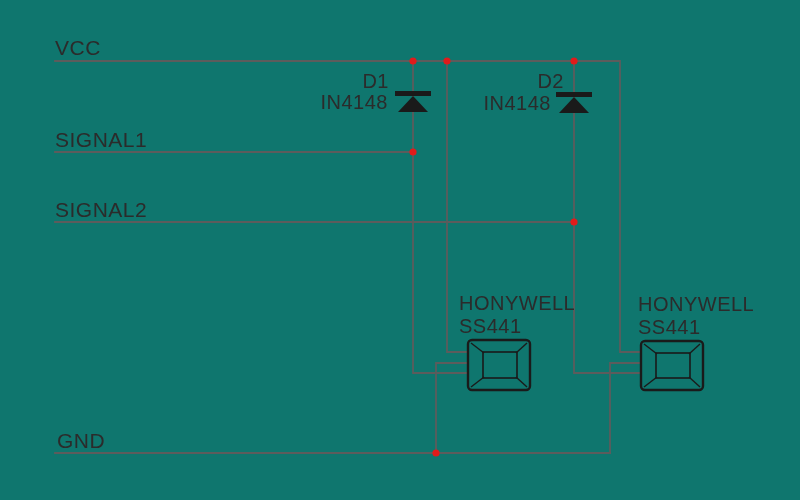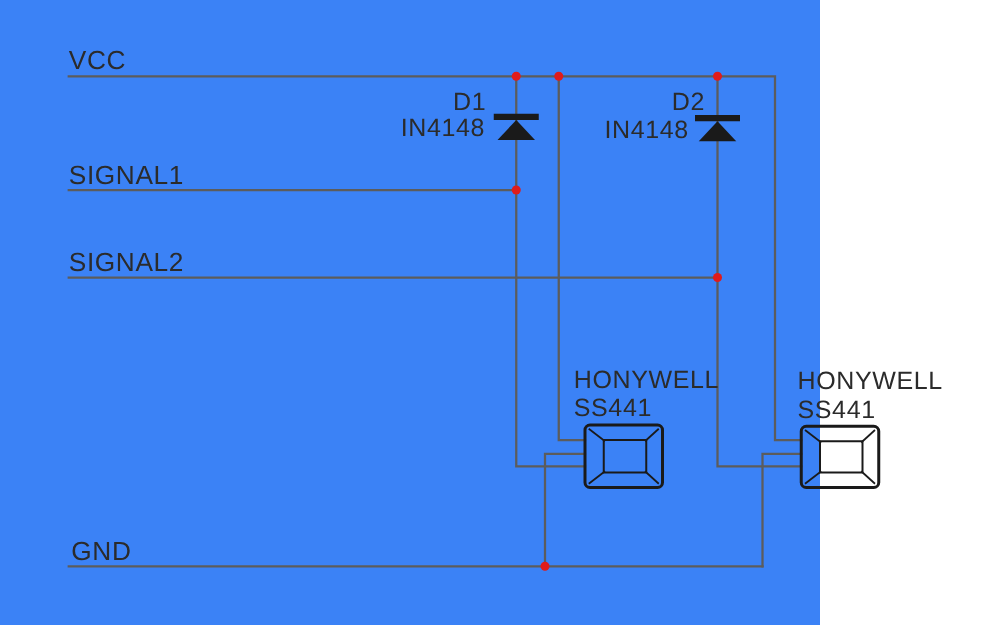--- a/index.html
+++ b/index.html
@@ -6,23 +6,23 @@
     margin: 0;
     padding: 0;
     background: #ffffff;
     width: 800px;
     height: 500px;
     overflow: hidden;
     font-family: "Liberation Sans", sans-serif;
   }
   .canvas {
     position: relative;
-    width: 656px;
+    width: 800px;
     height: 500px;
-    background: #3b82f6;
+    background: #0f766e;
   }
   svg text {
     font-family: "Liberation Sans", sans-serif;
     letter-spacing: 0.5px;
   }
   .rail-label { font-size: 21px; }
   .part-label { font-size: 20px; }
   .sensor-label { font-size: 20px; }
 </style>
 </head>

